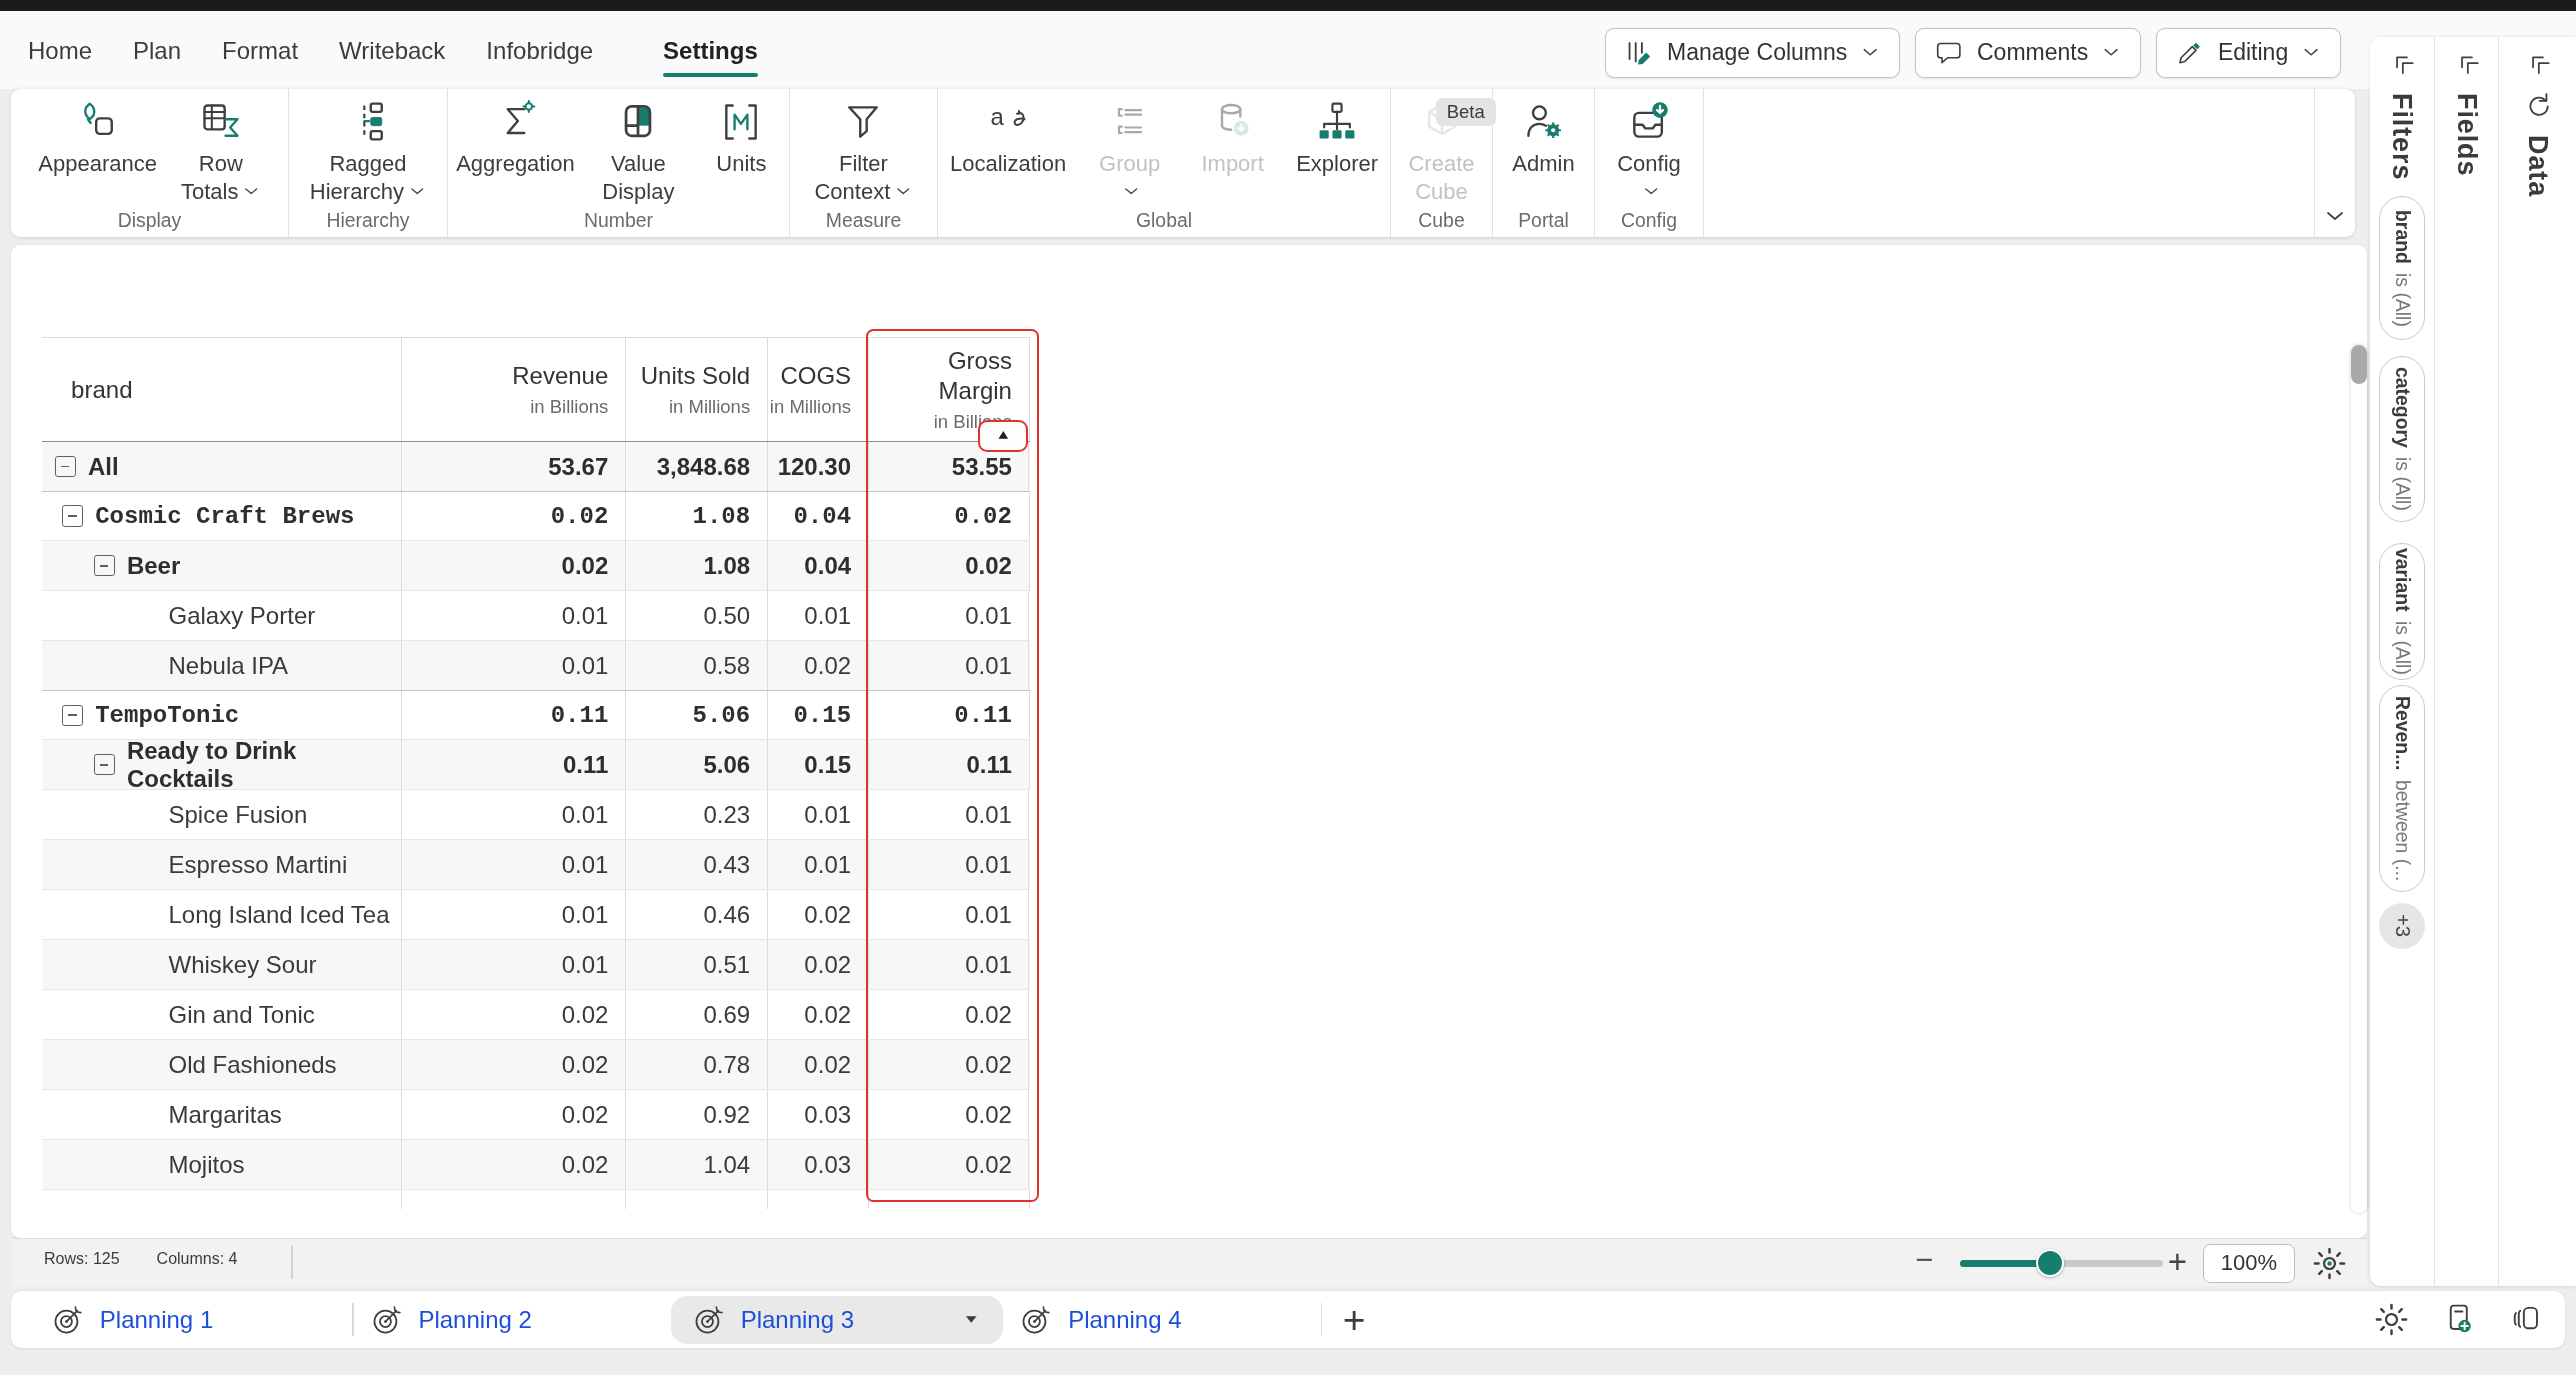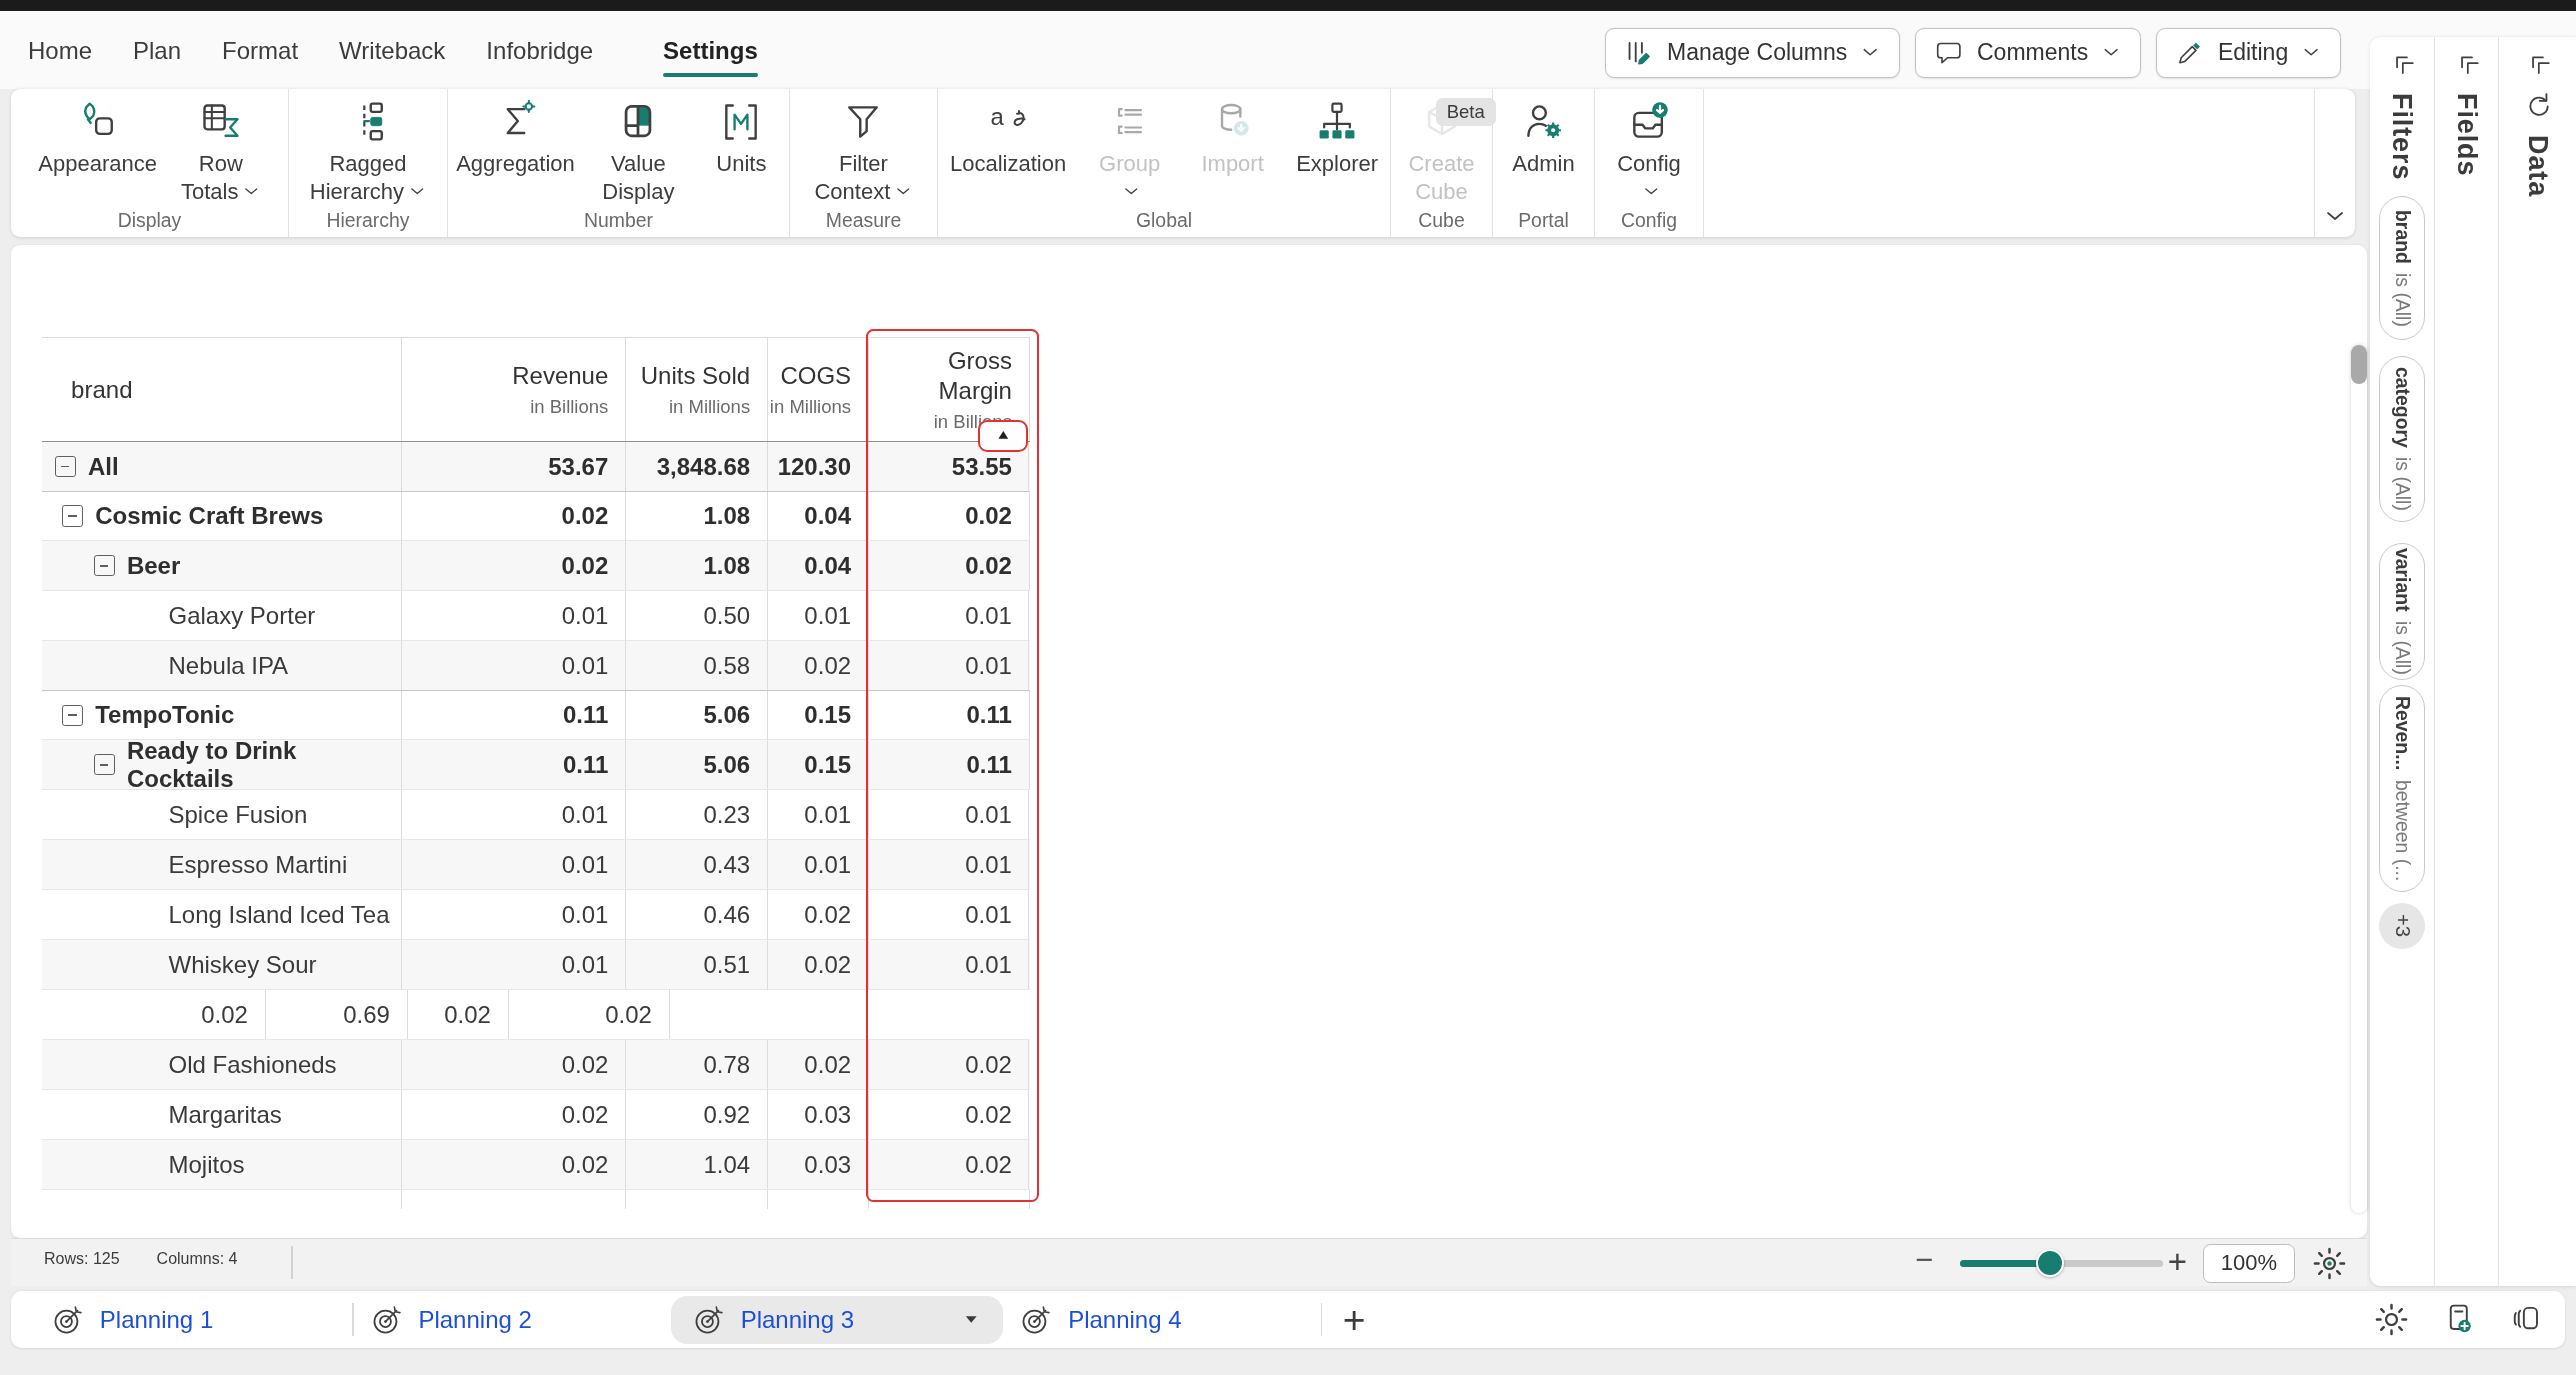--- a/index.html
+++ b/index.html
@@ -38,21 +38,21 @@
   .tc{box-sizing:border-box;border-right:0.9px solid #dcdcdc;display:flex;}
   .tc.name{justify-content:flex-start;align-items:center;}
   .tc.val{justify-content:flex-end;align-items:center;padding-right:16.6px;font-size:24px;}
   .thead .tc.val{flex-direction:column;align-items:flex-end;justify-content:center;}
   .h-label{font-size:24px;color:#333;text-align:right;line-height:29.6px;}
   .h-unit{font-size:18.5px;color:#6b6b6b;margin-top:5.5px;}
   .thead .tc.name{font-size:24px;color:#333;padding-left:29.6px;}
   .drow{height:50px;border-bottom:0.9px solid #e7e7e7;font-size:24px;color:#3a3a3a;}
   .drow.alt{background:#f7f7f7;}
   .drow.bold{font-weight:700;color:#2e2e2e;}
-  .drow.sec{border-top:0.9px solid #c6c6c6;margin-top:-0.9px;}
+  .drow.sec{border-top:0.9px solid #c6c6c6;margin-top:-0.9px;font-family:Liberation Mono, monospace;}
   .exp{width:19.4px;height:19.4px;border:1.5px solid #5f5f5f;border-radius:2.8px;display:flex;align-items:center;justify-content:center;margin-right:12px;flex:none;cursor:pointer;}
   .exp::after{content:"";width:8.3px;height:1.8px;background:#5f5f5f;}
   .stubrow{height:18.5px;}
   .stubrow .tc{border-bottom:none;}
   
   .hl-box{position:absolute;left:866px;top:329px;width:169px;height:869px;border:2.8px solid #e23131;border-radius:7.4px;pointer-events:none;z-index:5;}
   .sort-chip{position:absolute;left:978px;top:420px;width:50px;height:32px;background:#fefefe;border:2.8px solid #e23131;border-radius:9.2px;display:flex;align-items:center;justify-content:center;z-index:6;cursor:pointer;box-sizing:border-box;}
   .sort-chip svg{width:16.6px;height:16.6px;}
   
   .vscroll{position:absolute;left:2351px;top:345px;width:15.7px;height:868px;background:#fff;border-radius:8.3px;box-shadow:0 0 4.6px rgba(0,0,0,.18);z-index:4;}
@@ -495,20 +495,23 @@
         <div class="trow drow alt">
           <div class="tc name" style="width: 361px; padding-left: 127px;">
             <span>Whiskey Sour</span>
           </div>
           <div class="tc val" style="width: 224px;">0.01</div>
           <div class="tc val" style="width: 142px;">0.51</div>
           <div class="tc val" style="width: 101px;">0.02</div>
           <div class="tc val" style="width: 161px;">0.01</div>
         </div>
         <div class="trow drow">
+          <div class="tc name" style="width: 361px; padding-left: 127px;">
+            <span>Gin and Tonic</span>
+          </div>
           <div class="tc val" style="width: 224px;">0.02</div>
           <div class="tc val" style="width: 142px;">0.69</div>
           <div class="tc val" style="width: 101px;">0.02</div>
           <div class="tc val" style="width: 161px;">0.02</div>
         </div>
         <div class="trow drow alt">
           <div class="tc name" style="width: 361px; padding-left: 127px;">
             <span>Old Fashioneds</span>
           </div>
           <div class="tc val" style="width: 224px;">0.02</div>

